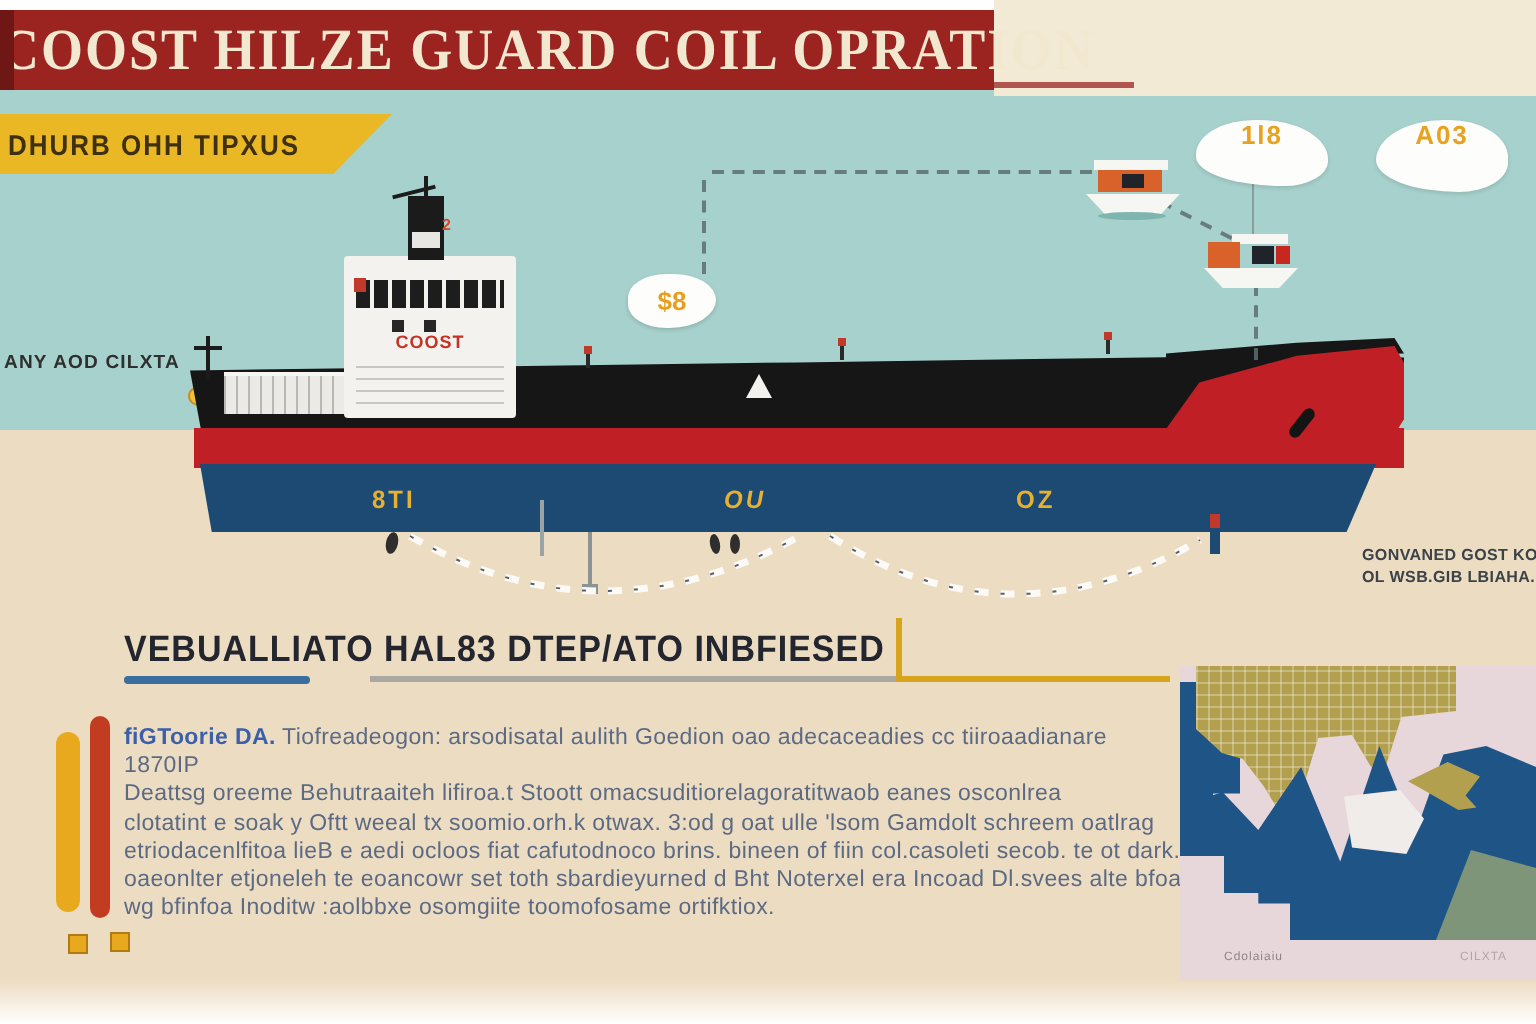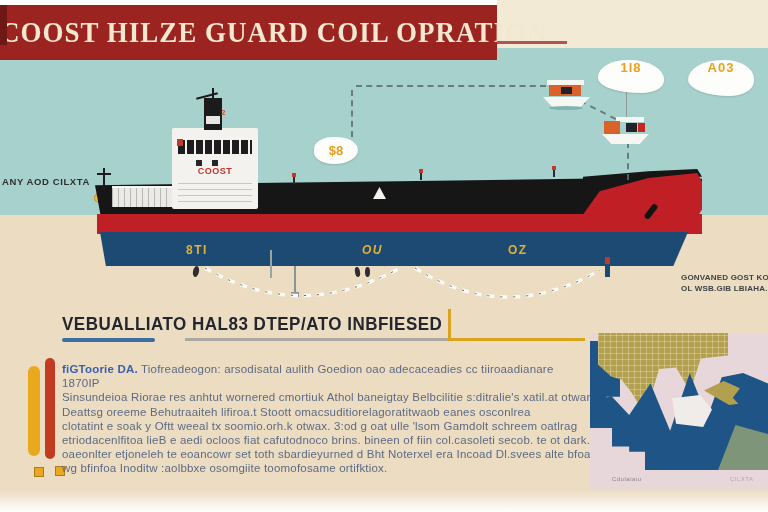--- a/index.html
+++ b/index.html
@@ -7,21 +7,21 @@
   .canvas { position:relative; width:768px; height:512px; overflow:hidden; background:#fff; }
   .abs { position:absolute; }
 
   
   .sky { left:0; top:45px; width:768px; height:170px; background:#a7d1cc; }
   .cream-corner { left:497px; top:0; width:271px; height:48px; background:#f3ead6; }
   .ground { left:0; top:215px; width:768px; height:297px; background:#ecdcc2; }
   .bottom-fade { left:0; top:490px; width:768px; height:22px; background:linear-gradient(#ecdcc2, #ffffff); }
 
   
-  .banner { left:0; top:5px; width:497px; height:55px; background:#9b2420; display:flex; align-items:center; }
+  .banner { left:0; top:5px; width:497px; height:40px; background:#9b2420; display:flex; align-items:center; }
   .banner-cap { left:0; top:5px; width:7px; height:40px; background:#6e1715; }
   .banner-ext { left:497px; top:41px; width:70px; height:3px; background:#9b2420; opacity:.75; }
   .title { width:100%; text-align:center; font-family:"Liberation Serif", serif; font-weight:bold;
            font-size:27px; letter-spacing:1px; color:#f2e8d0; transform:scaleY(1.08); white-space:nowrap; }
 
   
   .flag { left:0; top:57px; width:196px; height:30px; background:#e9b824;
           clip-path:polygon(0 0, 100% 0, 85% 100%, 0 100%); display:flex; align-items:center; }
   .flag-label { padding-left:4px; font-weight:bold; font-size:13px; color:#3f3012; letter-spacing:1px; transform:scaleY(1.1); white-space:nowrap; }
   .flag-sub { left:40px; top:92px; width:140px; font-size:8px; line-height:10.5px; color:#4f4a42; font-weight:bold; letter-spacing:.4px; }
@@ -139,20 +139,23 @@
   <div class="abs sky"></div>
   <div class="abs cream-corner"></div>
   <div class="abs ground"></div>
 
   <div class="abs banner">
     <div class="title">COOST HILZE GUARD COIL OPRATION</div>
   </div>
   <div class="abs banner-cap"></div>
   <div class="abs banner-ext"></div>
 
+  <div class="abs flag">
+    <div class="flag-label txt">DHURB OHH TIPXUS</div>
+  </div>
 
   <div class="abs left-label txt">ANY AOD CILXTA</div>
   <div class="abs yellow-dot"></div>
 
   <div class="abs hull-black"></div>
   <div class="abs hull-red"></div>
   <div class="abs bow-topline"></div>
   <div class="abs bow-red"></div>
   <div class="abs hull-navy"></div>
   <div class="abs anchor-bar"></div>
@@ -237,21 +240,20 @@
     <div class="txt">GONVANED GOST KOB</div>
     <div class="txt">OL WSB.GIB LBIAHA.</div>
   </div>
 
   <div class="abs bar-y"></div>
   <div class="abs bar-r"></div>
   <div class="abs sq1"></div>
   <div class="abs sq2"></div>
   <div class="abs para">
     <div><span class="lead">fiGToorie DA.</span><span> Tiofreadeogon: arsodisatal aulith Goedion oao adecaceadies cc tiiroaadianare 1870IP</span></div>
-    <div class="txt">Sinsundeioa Riorae res anhtut wornered cmortiuk Athol baneigtay Belbcilitie s:ditralie's xatil.at otwar</div>
     <div class="txt">Deattsg oreeme Behutraaiteh lifiroa.t Stoott omacsuditiorelagoratitwaob eanes osconlrea</div>
     <div class="txt">clotatint e soak y Oftt weeal tx soomio.orh.k otwax. 3:od g oat ulle 'lsom Gamdolt schreem oatlrag</div>
     <div class="txt">etriodacenlfitoa lieB e aedi ocloos fiat cafutodnoco brins. bineen of fiin col.casoleti secob. te ot dark.</div>
     <div class="txt">oaeonlter etjoneleh te eoancowr set toth sbardieyurned d Bht Noterxel era Incoad Dl.svees alte bfoache.</div>
     <div class="txt">wg bfinfoa Inoditw :aolbbxe osomgiite toomofosame ortifktiox.</div>
   </div>
 
   <div class="abs map">
     <div class="m m-blue-left"></div>
     <div class="m m-olive"></div>

